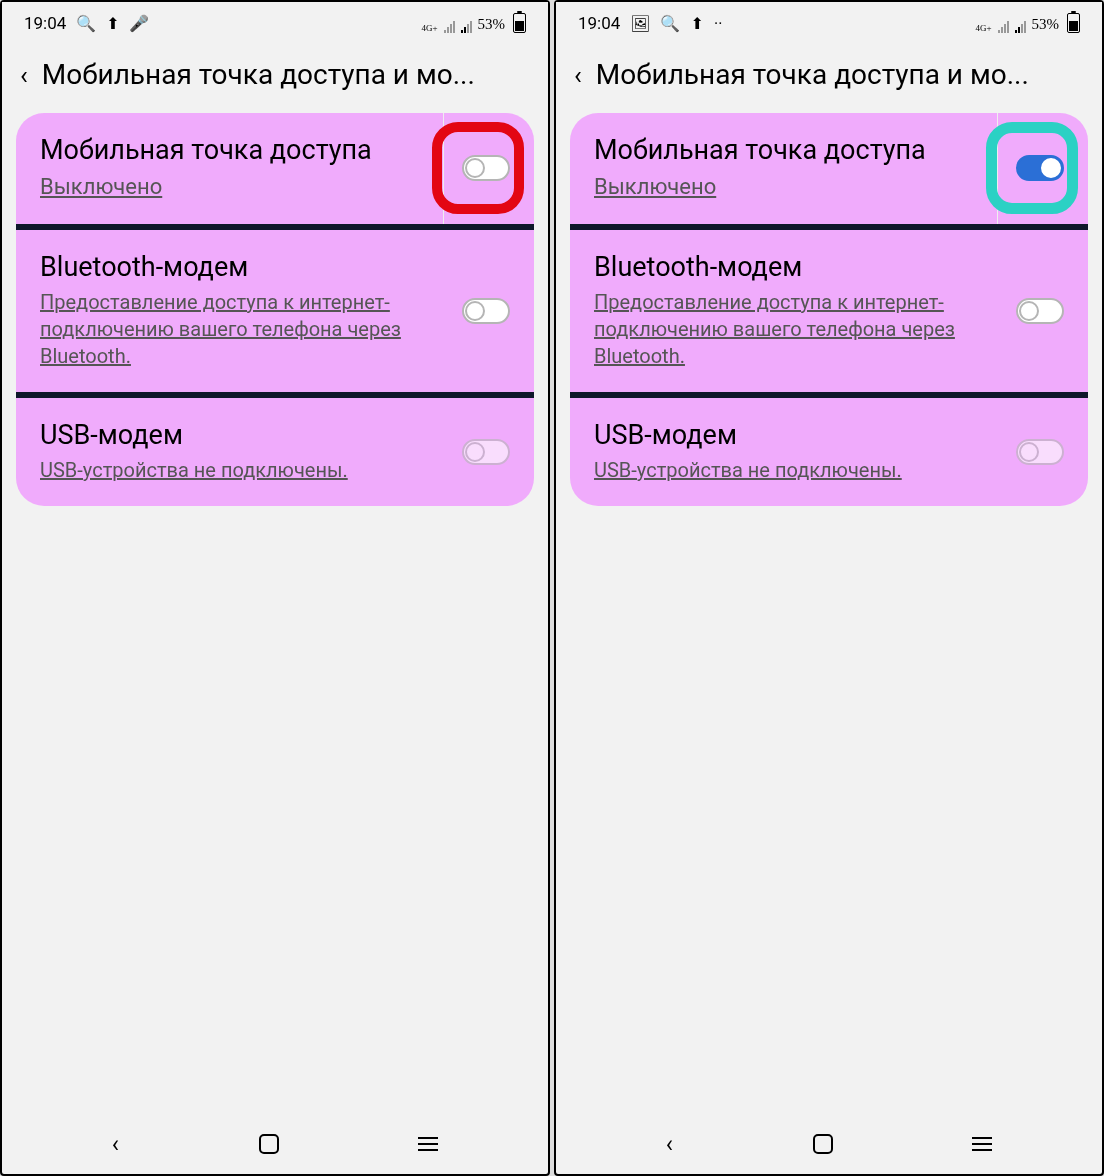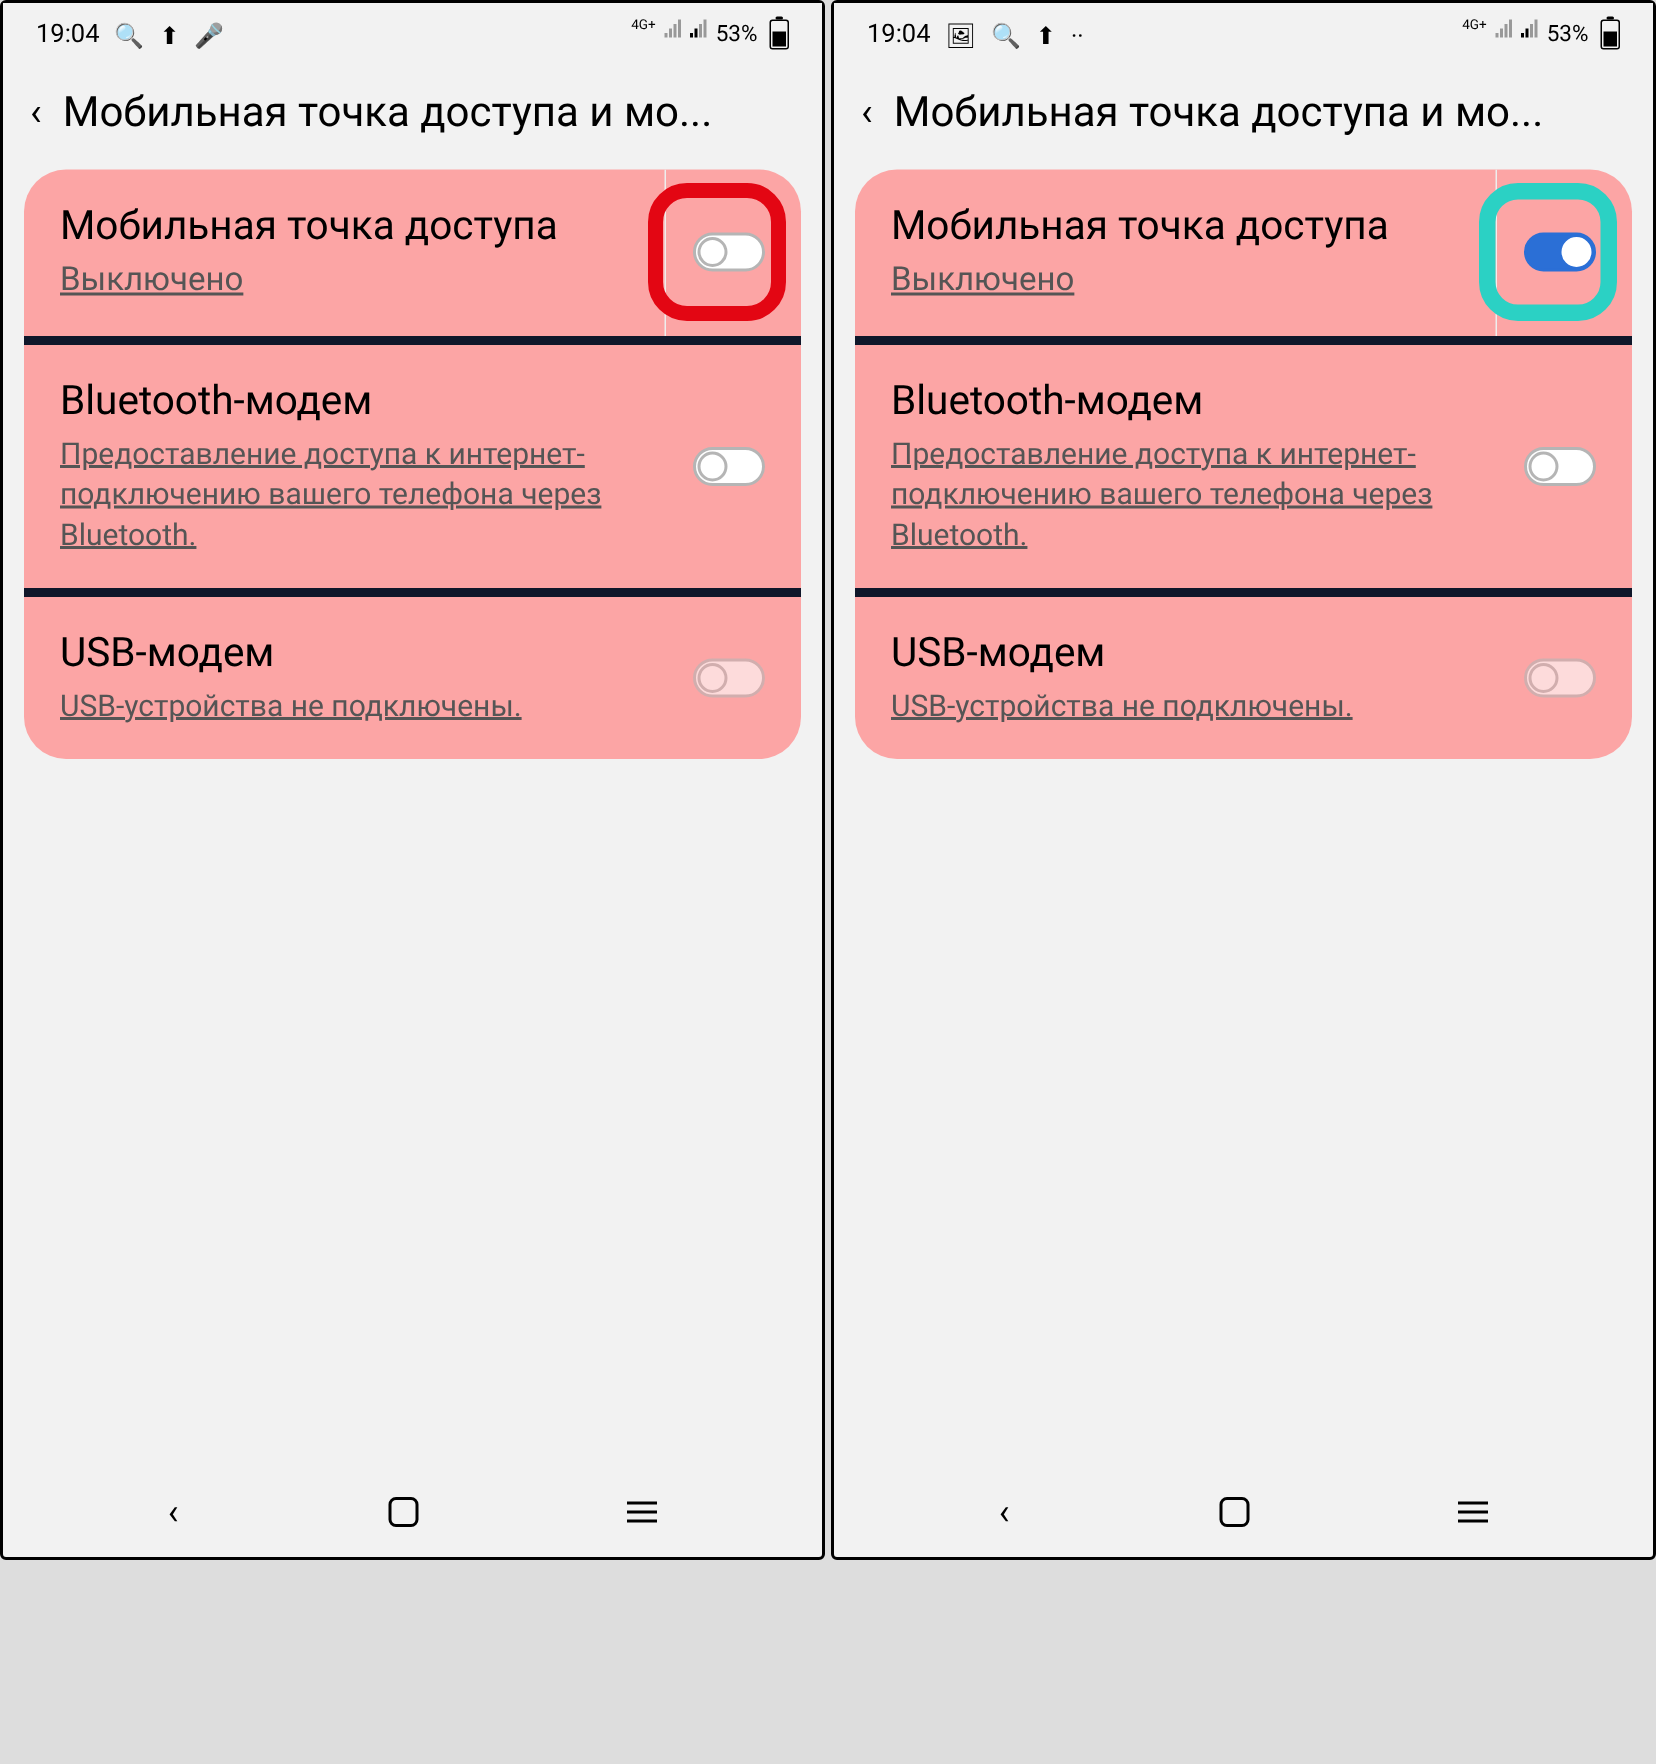--- a/index.html
+++ b/index.html
@@ -6,40 +6,40 @@
   body {
     font-family: -apple-system, BlinkMacSystemFont, "Segoe UI", Roboto, sans-serif;
     background: #ddd;
     width: 1104px;
     height: 1176px;
     display: flex;
     gap: 4px;
   }
   .phone {
     width: 550px;
-    height: 1040px;
+    height: 1176px;
     background: #f2f2f2;
     border: 2px solid #000;
     border-radius: 4px;
     display: flex;
     flex-direction: column;
     position: relative;
   }
   .statusbar {
     height: 42px;
     display: flex;
     align-items: center;
     justify-content: space-between;
     padding: 0 22px;
     font-size: 17px;
     color: #000;
     background: #f2f2f2;
   }
   .sb-left { display:flex; align-items:center; gap:10px; }
-  .sb-right { display:flex; align-items:flex-start; gap:6px; font-size:15px;}
+  .sb-right { display:flex; align-items:flex-end; gap:6px; font-size:15px;font-family:Liberation Serif, serif;}
   .sb-icon { font-size:16px; }
   .small-4g { font-size:9px; line-height:9px; text-align:center; }
   .signal-bars {
     display:inline-flex; align-items:flex-end; gap:1px; height:12px;
   }
   .signal-bars span {
     width:2px; background:#999; display:inline-block;
   }
   .signal-bars span.f { background:#000; }
   .battery {
@@ -62,21 +62,21 @@
   }
   .back-chevron {
     font-size:26px; color:#000; line-height:1;
   }
   .header-title {
     font-size:28px; color:#000; font-weight:400; white-space:nowrap; overflow:hidden;
   }
 
   .card {
     margin: 0 14px;
-    background:#fca5a5;
+    background:#f0abfc;
     border-radius: 28px;
     overflow:hidden;
   }
   .row {
     padding: 20px 24px 22px 24px;
     display:flex;
     position:relative;
   }
   .row + .row {
     border-top: 6px solid #0f172a;

